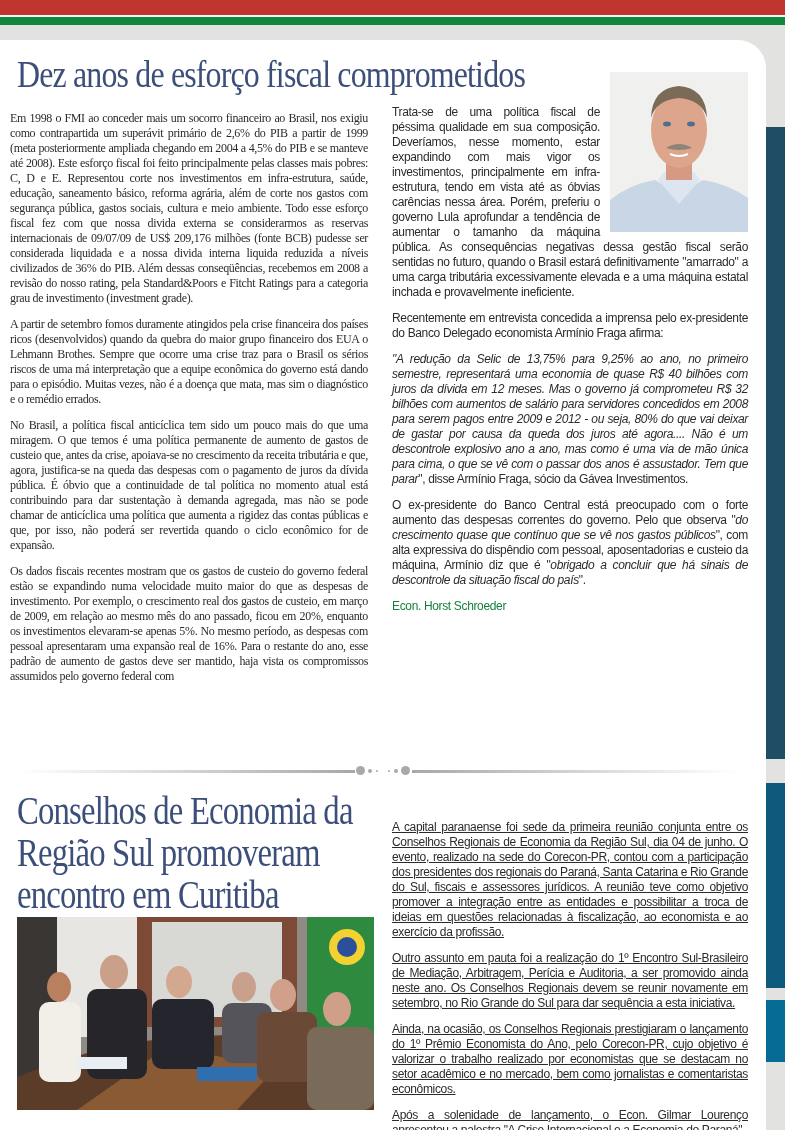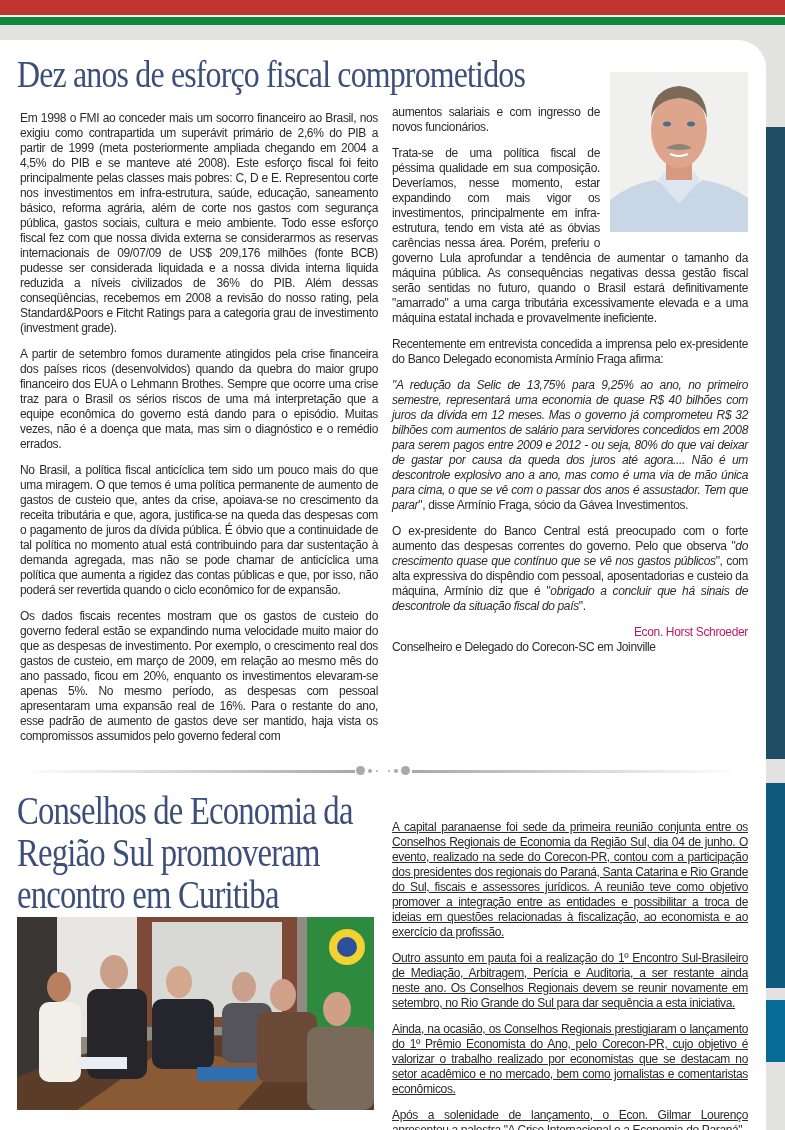--- a/index.html
+++ b/index.html
@@ -23,29 +23,29 @@
 
   .title {
     position: absolute; margin: 0; font-family: "Liberation Serif", "DejaVu Serif", serif;
     font-weight: normal; color: #3c4e7a; letter-spacing: -1px; transform-origin: left top;
   }
   .title-1 { left: 17px; top: 52px; font-size: 38px; line-height: 44px; transform: scaleX(0.84); white-space: nowrap; }
   .title-2 { left: 17px; top: 790px; font-size: 39px; line-height: 42px; width: 430px; transform: scaleX(0.84); }
 
   .col { position: absolute; font-size: 12px; line-height: 15px; text-align: justify; letter-spacing: -0.35px; }
   .col p { margin: 0 0 11px 0; }
-  .col-a { left: 20px; top: 111px; width: 358px; }
+  .col-a { left: 10px; top: 111px; width: 358px; font-family: Liberation Serif, serif; }
   .col-b { left: 392px; top: 105px; width: 356px; }
   .col-c { left: 392px; top: 820px; width: 356px; text-decoration: underline; }
   .col-b .float-photo {
     float: right; width: 138px; height: 160px; margin: -33px 0 6px 10px;
   }
   .quote em { font-style: italic; }
   .signature { margin-top: 0; }
-  .sig-name { display: block; font-weight: normal; color: #be185d; text-align: right; }
+  .sig-name { display: block; font-weight: normal; color: #15803d; }
 
   .photo-portrait {
     width: 138px; height: 160px; position: relative; overflow: hidden;
     background: linear-gradient(180deg, #f1f1ef 0%, #eeeeec 55%, #dfe6ef 70%, #cdd8e6 100%);
   }
   .photo-group {
     position: absolute; left: 17px; top: 917px; width: 357px; height: 193px; overflow: hidden;
     background: linear-gradient(90deg, #3c3a38 0%, #8c8a85 25%, #c9c8c3 45%, #a9a29a 60%, #6b5a4a 80%, #4a4642 100%);
   }
   .divider {
@@ -87,28 +87,26 @@
       <path d="M48 108 L69 132 L90 108 L84 100 L54 100 Z" fill="#dde6f0"></path>
       <rect x="56" y="88" width="26" height="20" fill="#d69a82"></rect>
       <ellipse cx="69" cy="58" rx="28" ry="38" fill="#dda58c"></ellipse>
       <path d="M41 46 Q42 16 69 14 Q96 16 97 46 Q92 28 69 26 Q46 28 41 46 Z" fill="#7c6a58"></path>
       <ellipse cx="57" cy="52" rx="4" ry="2.5" fill="#4d6f8a"></ellipse>
       <ellipse cx="81" cy="52" rx="4" ry="2.5" fill="#4d6f8a"></ellipse>
       <path d="M56 76 Q69 68 82 76 Q69 80 56 76 Z" fill="#8c8478"></path>
       <path d="M60 82 Q69 86 78 82" stroke="#ffffff" stroke-width="2" fill="none"></path>
     </svg>
   </div>
-  <p>aumentos salariais e com ingresso de novos funcionários.</p>
   <p>Trata-se de uma política fiscal de péssima qualidade em sua composição. Deveríamos, nesse momento, estar expandindo com mais vigor os investimentos, principalmente em infra-estrutura, tendo em vista até as óbvias carências nessa área. Porém, preferiu o governo Lula aprofundar a tendência de aumentar o tamanho da máquina pública. As consequências negativas dessa gestão fiscal serão sentidas no futuro, quando o Brasil estará definitivamente "amarrado" a uma carga tributária excessivamente elevada e a uma máquina estatal inchada e provavelmente ineficiente.</p>
   <p>Recentemente em entrevista concedida a imprensa pelo ex-presidente do Banco Delegado economista Armínio Fraga afirma:</p>
   <p class="quote"><em>"A redução da Selic de 13,75% para 9,25% ao ano, no primeiro semestre, representará uma economia de quase R$ 40 bilhões com juros da dívida em 12 meses. Mas o governo já comprometeu R$ 32 bilhões com aumentos de salário para servidores concedidos em 2008 para serem pagos entre 2009 e 2012 - ou seja, 80% do que vai deixar de gastar por causa da queda dos juros até agora.... Não é um descontrole explosivo ano a ano, mas como é uma via de mão única para cima, o que se vê com o passar dos anos é assustador. Tem que parar</em><span>", disse Armínio Fraga, sócio da Gávea Investimentos.</span></p>
   <p><span>O ex-presidente do Banco Central está preocupado com o forte aumento das despesas correntes do governo. Pelo que observa "</span><em>do crescimento quase que contínuo que se vê nos gastos públicos</em><span>", com alta expressiva do dispêndio com pessoal, aposentadorias e custeio da máquina, Armínio diz que é "</span><em>obrigado a concluir que há sinais de descontrole da situação fiscal do país</em><span>".</span></p>
   <p class="signature" style="text-align:left;">
     <span class="sig-name">Econ. Horst Schroeder</span>
-    <span style="display:block">Conselheiro e Delegado do Corecon-SC em Joinville</span>
   </p>
 </div>
 
 <div class="divider">
   <div class="bar-l"></div>
 </div>
 <div class="divider-right"></div>
 <div class="dot" style="left:356px;top:766px;width:9px;height:9px;"></div>
 <div class="dot" style="left:368px;top:769px;width:4px;height:4px;"></div>
 <div class="dot" style="left:376px;top:770px;width:2px;height:2px;"></div>
@@ -142,16 +140,16 @@
     <rect x="240" y="95" width="60" height="70" rx="10" fill="#6a4a36"></rect>
     <ellipse cx="320" cy="92" rx="14" ry="17" fill="#cf9f88"></ellipse>
     <rect x="290" y="110" width="67" height="83" rx="10" fill="#7a6a5a"></rect>
     <rect x="180" y="150" width="60" height="14" fill="#2f6fb0"></rect>
     <rect x="60" y="140" width="50" height="12" fill="#e9eef4"></rect>
   </svg>
 </div>
 
 <div class="col col-c">
   <p>A capital paranaense foi sede da primeira reunião conjunta entre os Conselhos Regionais de Economia da Região Sul, dia 04 de junho. O evento, realizado na sede do Corecon-PR, contou com a participação dos presidentes dos regionais do Paraná, Santa Catarina e Rio Grande do Sul, fiscais e assessores jurídicos. A reunião teve como objetivo promover a integração entre as entidades e possibilitar a troca de ideias em questões relacionadas à fiscalização, ao economista e ao exercício da profissão.</p>
-  <p>Outro assunto em pauta foi a realização do 1º Encontro Sul-Brasileiro de Mediação, Arbitragem, Perícia e Auditoria, a ser restante ainda neste ano. Os Conselhos Regionais devem se reunir novamente em setembro, no Rio Grande do Sul para dar sequência a esta iniciativa.</p>
+  <p>Outro assunto em pauta foi a realização do 1º Encontro Sul-Brasileiro de Mediação, Arbitragem, Perícia e Auditoria, a ser promovido ainda neste ano. Os Conselhos Regionais devem se reunir novamente em setembro, no Rio Grande do Sul para dar sequência a esta iniciativa.</p>
   <p>Ainda, na ocasião, os Conselhos Regionais prestigiaram o lançamento do 1º Prêmio Economista do Ano, pelo Corecon-PR, cujo objetivo é valorizar o trabalho realizado por economistas que se destacam no setor acadêmico e no mercado, bem como jornalistas e comentaristas econômicos.</p>
   <p>Após a solenidade de lançamento, o Econ. Gilmar Lourenço apresentou a palestra "A Crise Internacional e a Economia do Paraná".</p>
 </div>
 
 </body></html>

